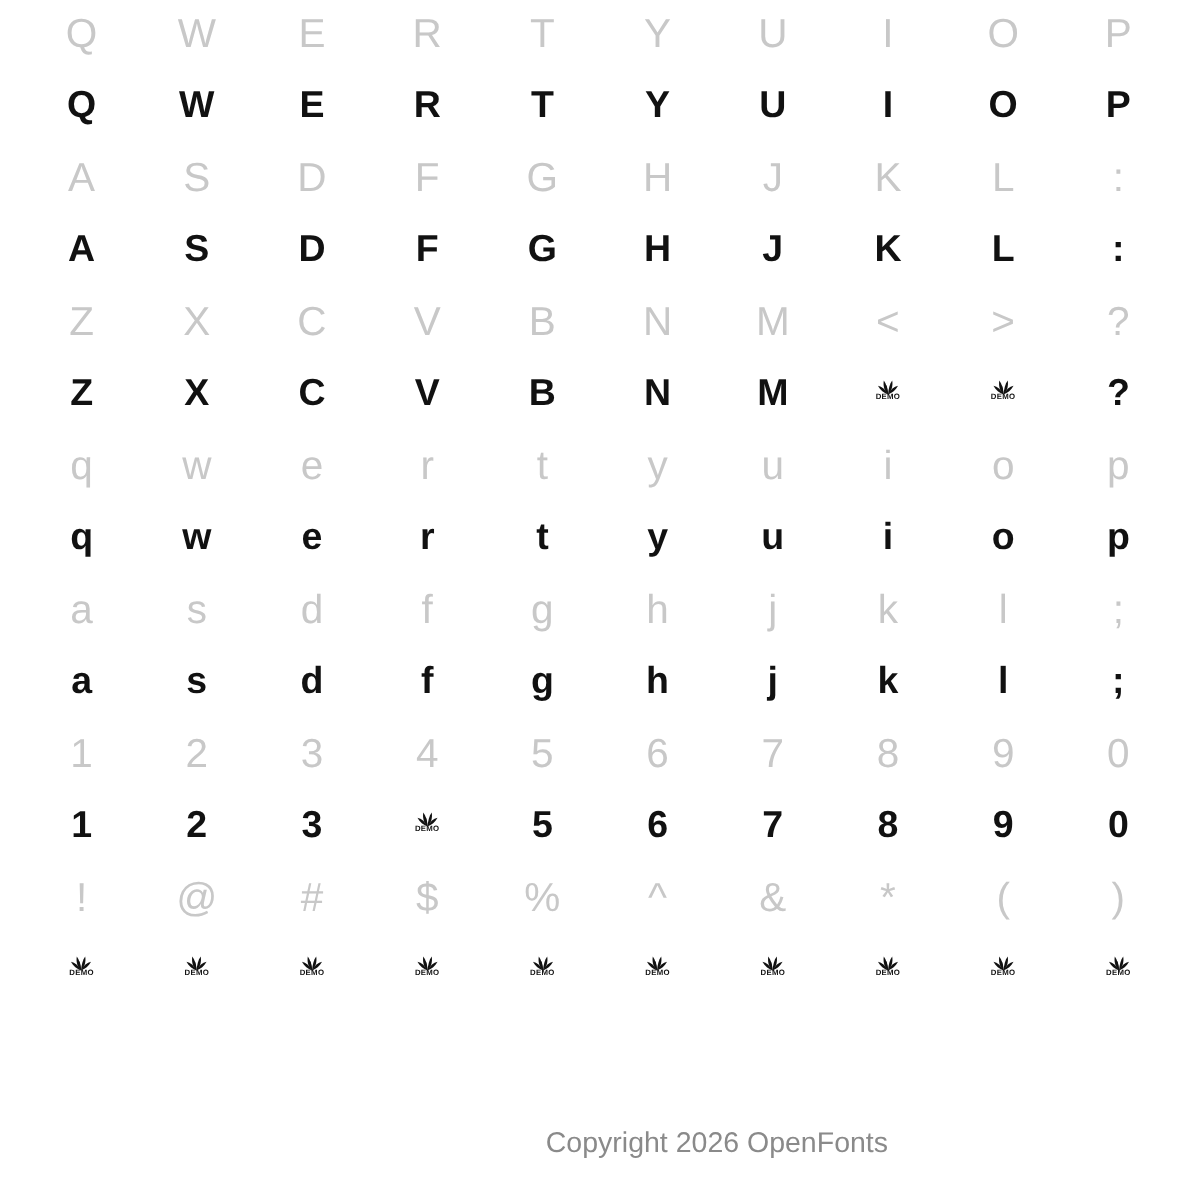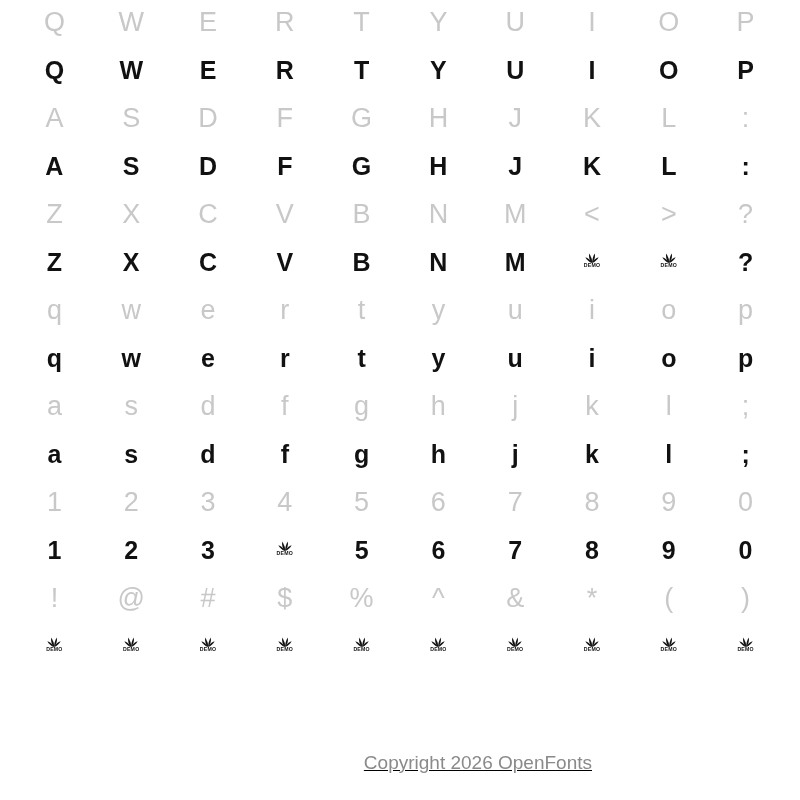--- a/index.html
+++ b/index.html
@@ -82,21 +82,20 @@
     font-family: "Liberation Sans", sans-serif;
   }
   #footer {
     position: absolute;
     left: 0;
     bottom: 26px;
     width: 668px;
     text-align: right;
     padding-right: 76px;
     box-sizing: border-box;
-    text-decoration: underline;
   }
   #footer .copy {
     color: #8a8a8a;
     font-size: 19px;
     font-family: "Liberation Sans", sans-serif;
   }
 </style>
 </head>
 <body>
 

